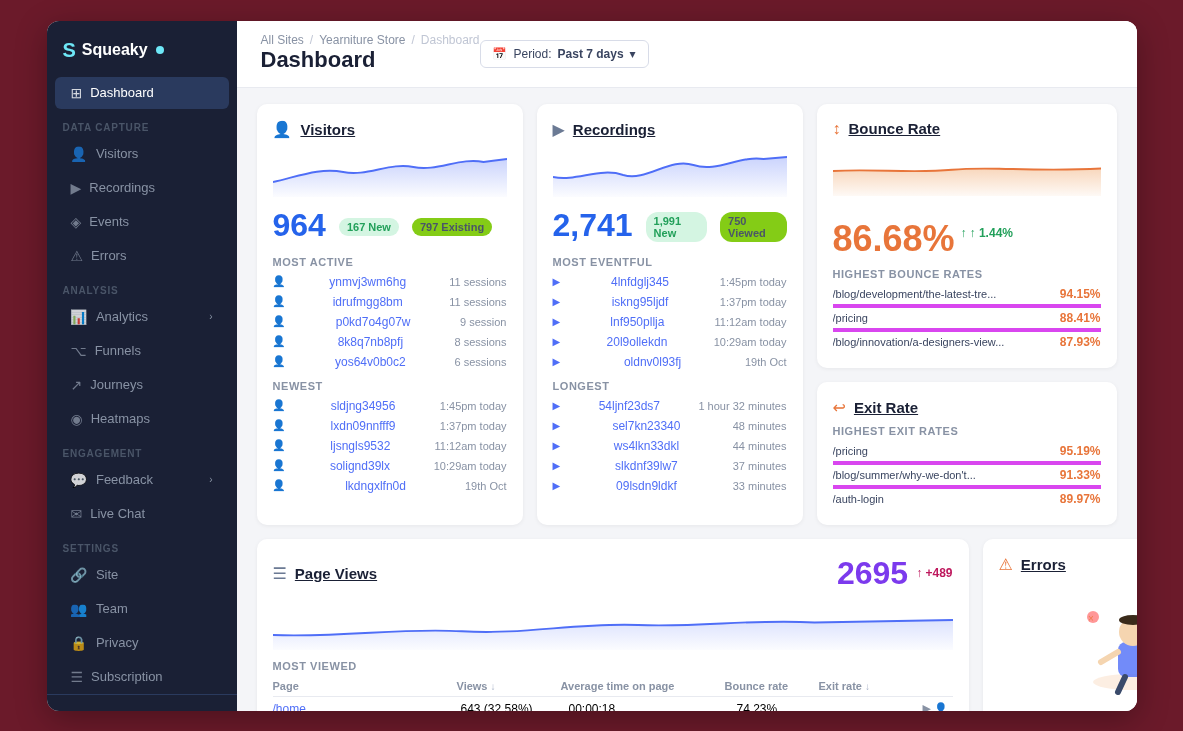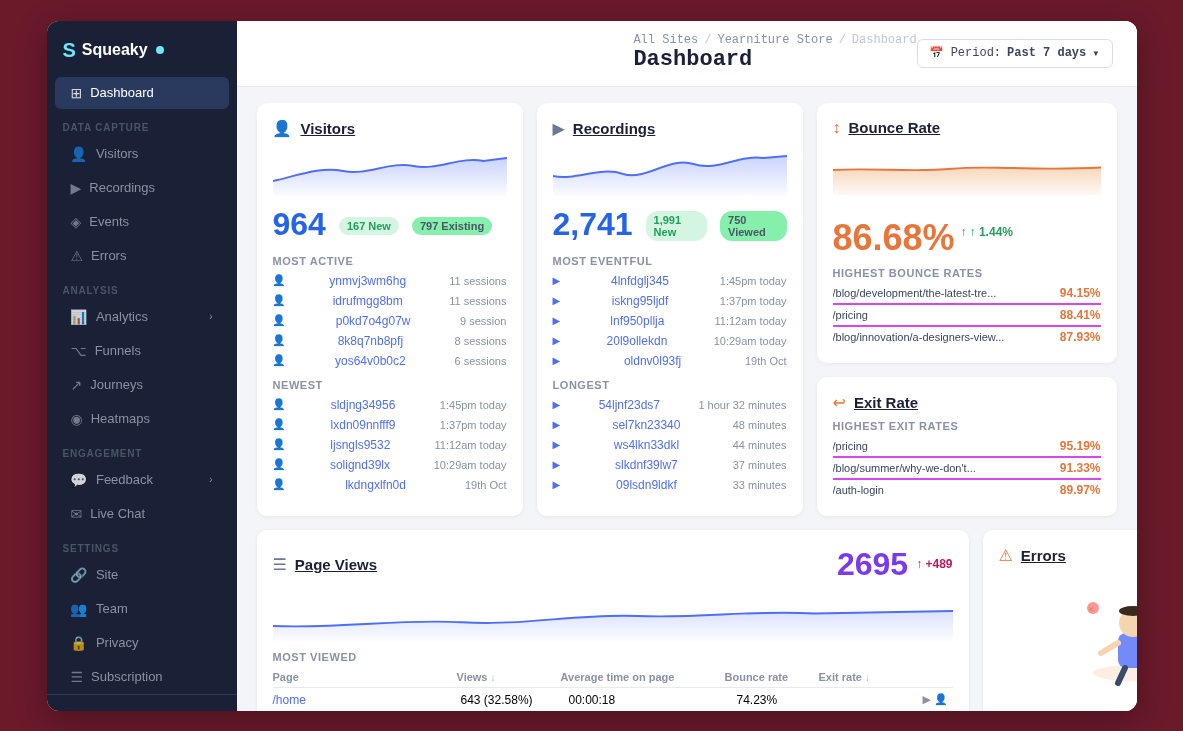--- a/index.html
+++ b/index.html
@@ -87,23 +87,22 @@
       background: #f4f5f8;
       display: flex;
       flex-direction: column;
       overflow: hidden;
     }
     .top-bar {
       background: #fff;
       padding: 12px 24px;
       display: flex;
       align-items: center;
-      justify-content: flex-end;
+      justify-content: flex-start;
       border-bottom: 1px solid #e8eaf0;
-      font-family: Liberation Mono, monospace;
     }
     .breadcrumb {
       font-size: 12px;
       color: #8892a4;
       display: flex;
       gap: 6px;
       align-items: center;
     }
     .breadcrumb a { color: #8892a4; text-decoration: none; }
     .breadcrumb span { color: #c0c6d4; }
@@ -169,21 +168,21 @@
       margin-bottom: 4px;
     }
     .badge {
       padding: 3px 8px;
       border-radius: 12px;
       font-size: 11px;
       font-weight: 600;
       margin-left: 7px;
     }
     .badge-green { background: #d4f5e2; color: #22a05a; }
-    .badge-gray { background: #86efac; color: #4a5568; }
+    .badge-gray { background: #84cc16; color: #4a5568; }
     
     .sparkline-area {
       height: 50px;
       margin-bottom: 10px;
       position: relative;
     }
     .sparkline-area svg { width: 100%; height: 100%; }
     
     .card-section-title {
       font-size: 11px;
@@ -220,21 +219,21 @@
       display: flex;
       align-items: center;
       gap: 3px;
     }
     .bounce-row {
       display: flex;
       justify-content: space-between;
       align-items: center;
       padding: 3px 0;
       font-size: 12px;
-      border-bottom: 2px solid #d946ef;
+      border-bottom: 4px solid #d946ef;
     }
     .bounce-row:last-child { border-bottom: none; }
     .bounce-path { color: #3a4560; font-size: 11px; white-space: nowrap; overflow: hidden; text-overflow: ellipsis; max-width: 180px; }
     .bounce-pct { color: #e8753a; font-weight: 600; font-size: 12px; }
     
     .exit-rate-title {
       font-size: 15px;
       font-weight: 600;
       color: #1a2035;
       text-decoration: underline;

